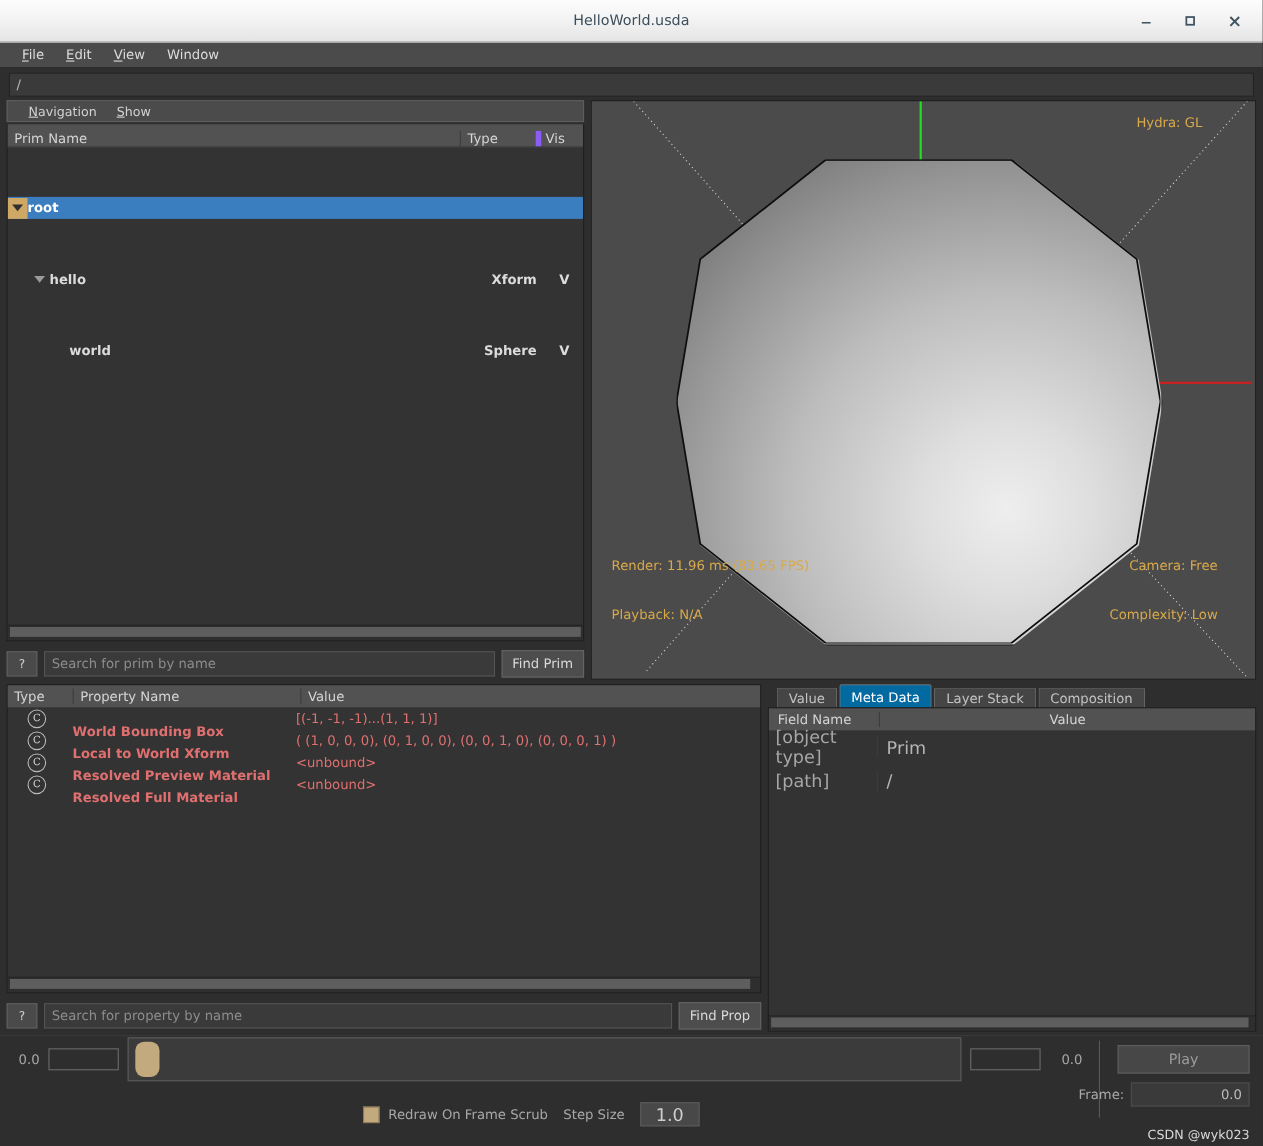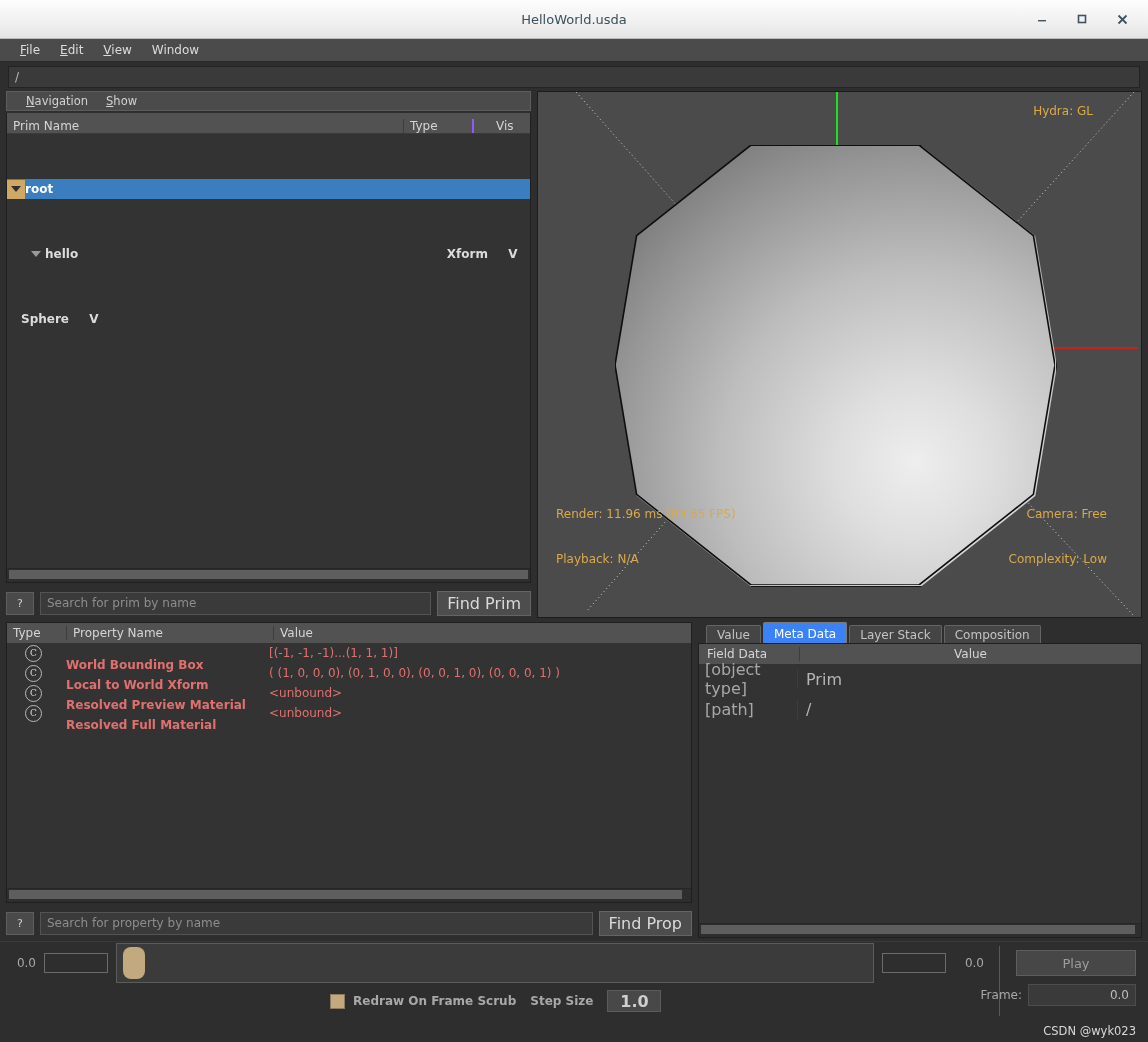--- a/index.html
+++ b/index.html
@@ -124,21 +124,21 @@
   .tree-header {
     height: 20px;
     background: #525252;
     display: flex; align-items: flex-end;
     color: #d5d5d5; font-size: 12px;
     flex: 0 0 auto;
     border-bottom: 1px solid #3b3b3b;
   }
   .th-name { flex: 1 1 auto; padding-left: 6px; }
   .th-type { width: 62px; border-left: 1px solid #3d3d3d; padding-left: 6px;}
-  .th-vis  { width: 34px; border-left: 2px solid #8b5cf6; padding-left: 22px;}
+  .th-vis  { width: 34px; border-left: 5px solid #8b5cf6; padding-left: 4px;}
 
   .tree-body { flex: 1 1 auto; overflow: hidden; }
   .tree-row {
     height: 20px;
     display: flex; align-items: center;
     font-size: 12px; font-weight: bold;
     color: #dcdcdc;
     margin-top: 45px;
   }
   .tree-row.selected { background: #3a7ebf; color: #ffffff; }
@@ -193,21 +193,21 @@
     color: #8d8d8d;
     font-size: 12px;
     display: flex; align-items: center;
     padding-left: 6px;
   }
   .std-btn {
     height: 23px;
     background: #4d4d4d;
     border: 1px solid #646464;
     color: #dadada;
-    font-size: 16px;
+    font-size: 12px;
     display: flex; align-items: center; justify-content: center;
     padding: 0 9px;
   }
 
   
   .viewport {
     flex: 1 1 auto;
     position: relative;
     background: #4b4b4b;
     border: 1px solid #1c1c1c;
@@ -321,21 +321,21 @@
     padding: 0 10px;
     background: #454545;
     border: 1px solid #646464;
     border-bottom: none;
     color: #c3c3c3;
     font-size: 12px;
     display: flex; align-items: center;
     border-radius: 2px 2px 0 0;
   }
   .tab.active {
-    background: #3b82f6;
+    background: #0369a1;
     color: #ffffff;
     height: 21px;
     border-color: #7a7a7a;
   }
   .meta-box {
     flex: 1 1 auto;
     border: 1px solid #1f1f1f;
     background: #333333;
     display: flex; flex-direction: column;
     min-height: 0;
@@ -422,21 +422,21 @@
     background: #3a3a3a; border: 1px solid #4d4d4d;
     color: #bdbdbd; font-size: 12px;
     display: flex; align-items: center; justify-content: flex-end;
     padding-right: 6px;
   }
   .pb-row2 {
     display: flex; align-items: center;
     justify-content: center;
     gap: 14px;
     position: absolute;
-    left: 330px; top: 48px; font-weight: bold;
+    left: 330px; top: 60px;
   }
   .redraw-check {
     width: 13px; height: 13px;
     background: #c3a97e;
     border: 1px solid #8d7c5c;
   }
   .pb-lbl { color: #a8a8a8; font-size: 12px; }
   .step-field {
     width: 52px; height: 20px;
     background: #484848; border: 1px solid #5b5b5b;
@@ -521,20 +521,24 @@
                 <span class="expander">
                     <span class="tri-down grey"></span>
                   </span>
                 <span>hello</span>
               </div>
               <div class="tree-type">Xform</div>
               <div class="tree-vis">V</div>
             </div>
 
             <div class="tree-row">
+              <div class="tree-name">
+                <span style="width:56px;flex:0 0 auto"></span>
+                <span>world</span>
+              </div>
               <div class="tree-type">Sphere</div>
               <div class="tree-vis">V</div>
             </div>
 
           </div>
           <div class="tree-hscroll">
               <div class="thumb"></div>
             </div>
         </div>
 
@@ -628,21 +632,21 @@
 
       <div class="meta-panel">
         <div class="tabs">
           <div class="tab">Value</div>
           <div class="tab active">Meta Data</div>
           <div class="tab">Layer Stack</div>
           <div class="tab">Composition</div>
         </div>
         <div class="meta-box">
           <div class="meta-header">
-            <div class="mh-field">Field Data</div>
+            <div class="mh-field">Field Name</div>
             <div class="mh-val">Value</div>
           </div>
           <div class="meta-body">
             <div class="meta-row">
               <div class="mr-field">[object type]</div>
               <div class="mr-val">Prim</div>
             </div>
             <div class="meta-row">
               <div class="mr-field">[path]</div>
               <div class="mr-val">/</div>

